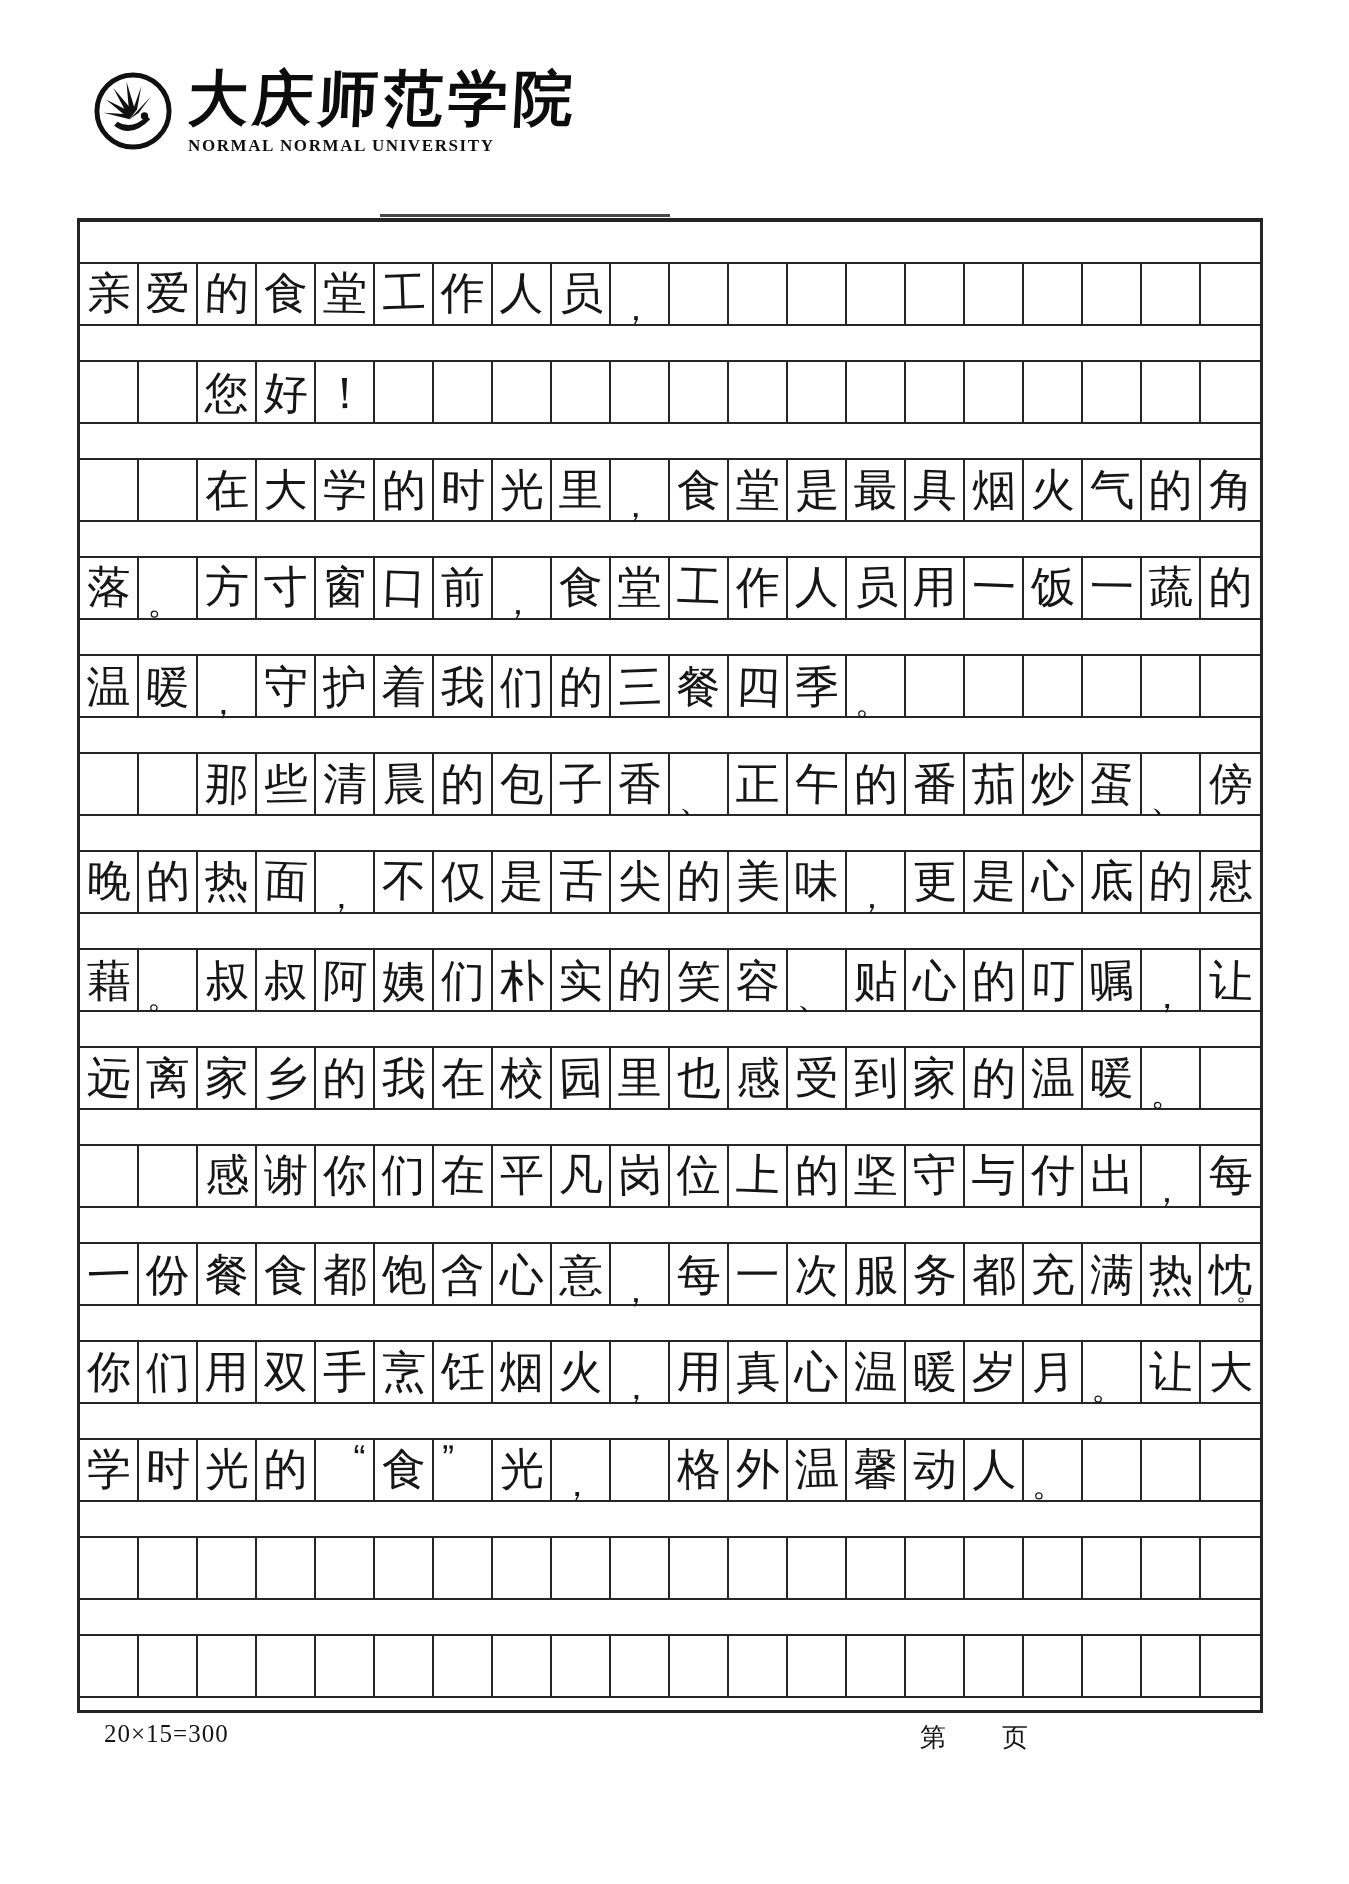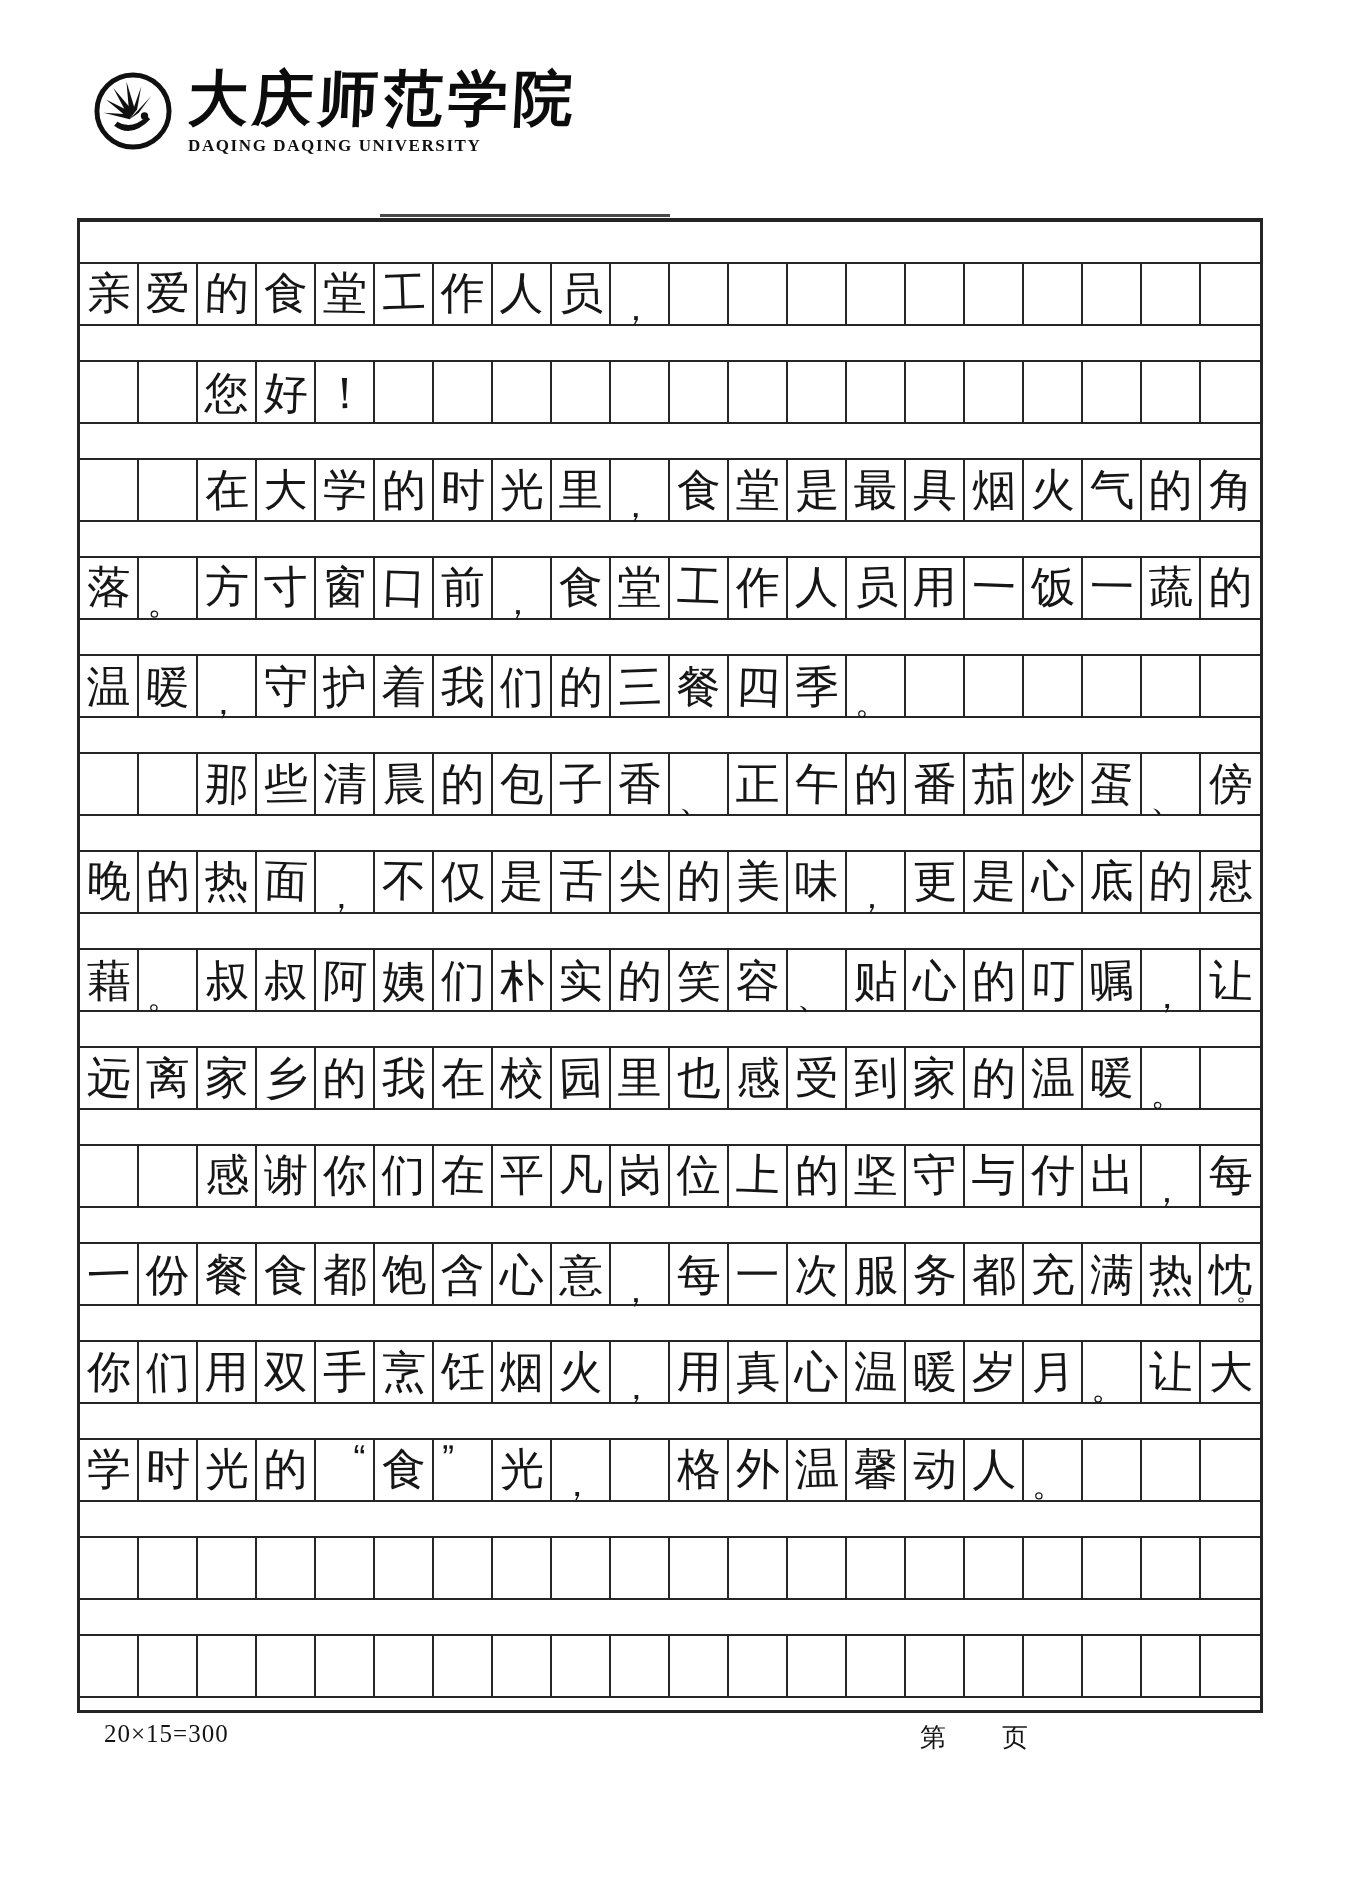--- a/index.html
+++ b/index.html
@@ -62,21 +62,21 @@
         <path d="M46 60 L26 22 L48 48 Z"></path>
         <path d="M46 60 L42 14 L52 47 Z"></path>
         <path d="M46 60 L60 20 L55 48 Z"></path>
         <path d="M46 60 L72 32 L57 52 Z"></path>
         <circle cx="64" cy="56" r="4.5"></circle>
         <path d="M27 68 Q48 84 71 60 L67 56 Q48 74 31 63 Z"></path>
       </g>
     </svg>
     <div class="names">
       <div class="cn-name">大庆师范学院</div>
-      <div class="en-name">DAQING DAQING UNIVERSITY</div>
+      <div class="en-name">NORMAL NORMAL UNIVERSITY</div>
     </div>
   </div>
 
   <div class="grid">
     <div class="band-top"></div>
     <div id="rows">
         <div class="row">
           <div class="cells">
             <div class="cell">
               <span class="ch" style="transform: rotate(-2deg) translateY(-1px);">亲</span>

